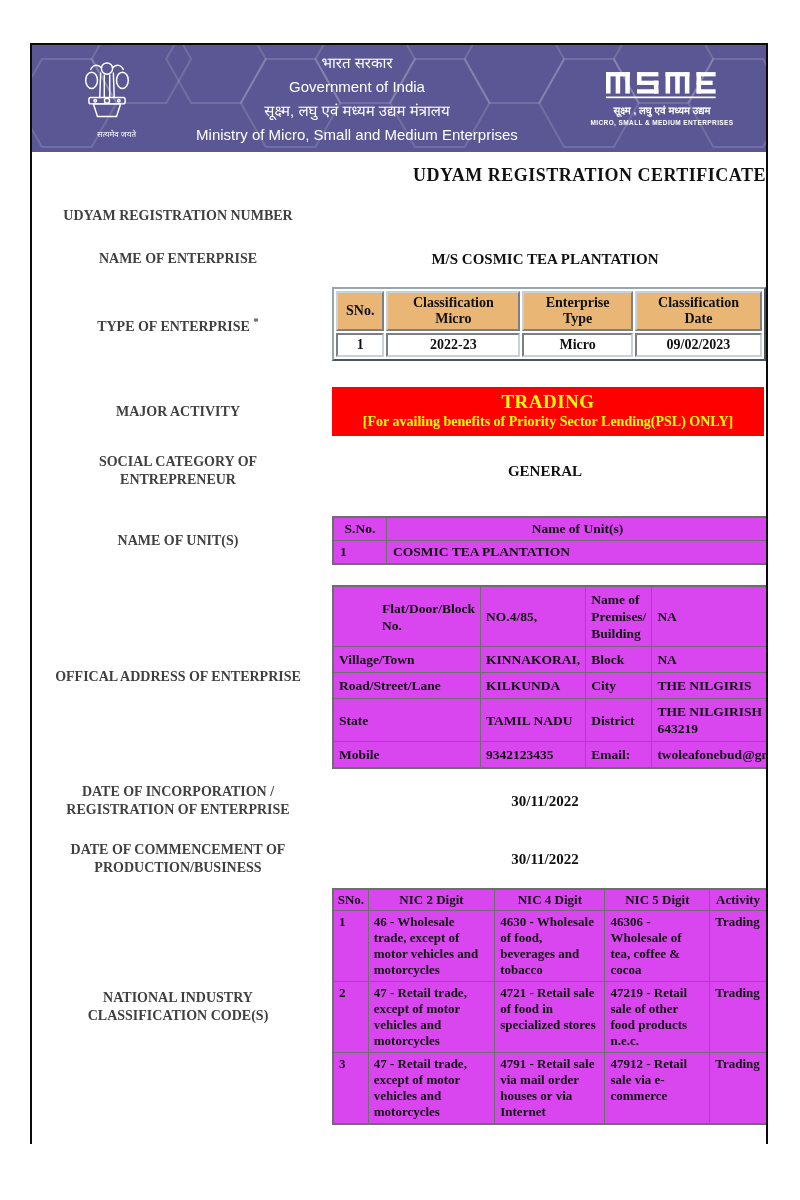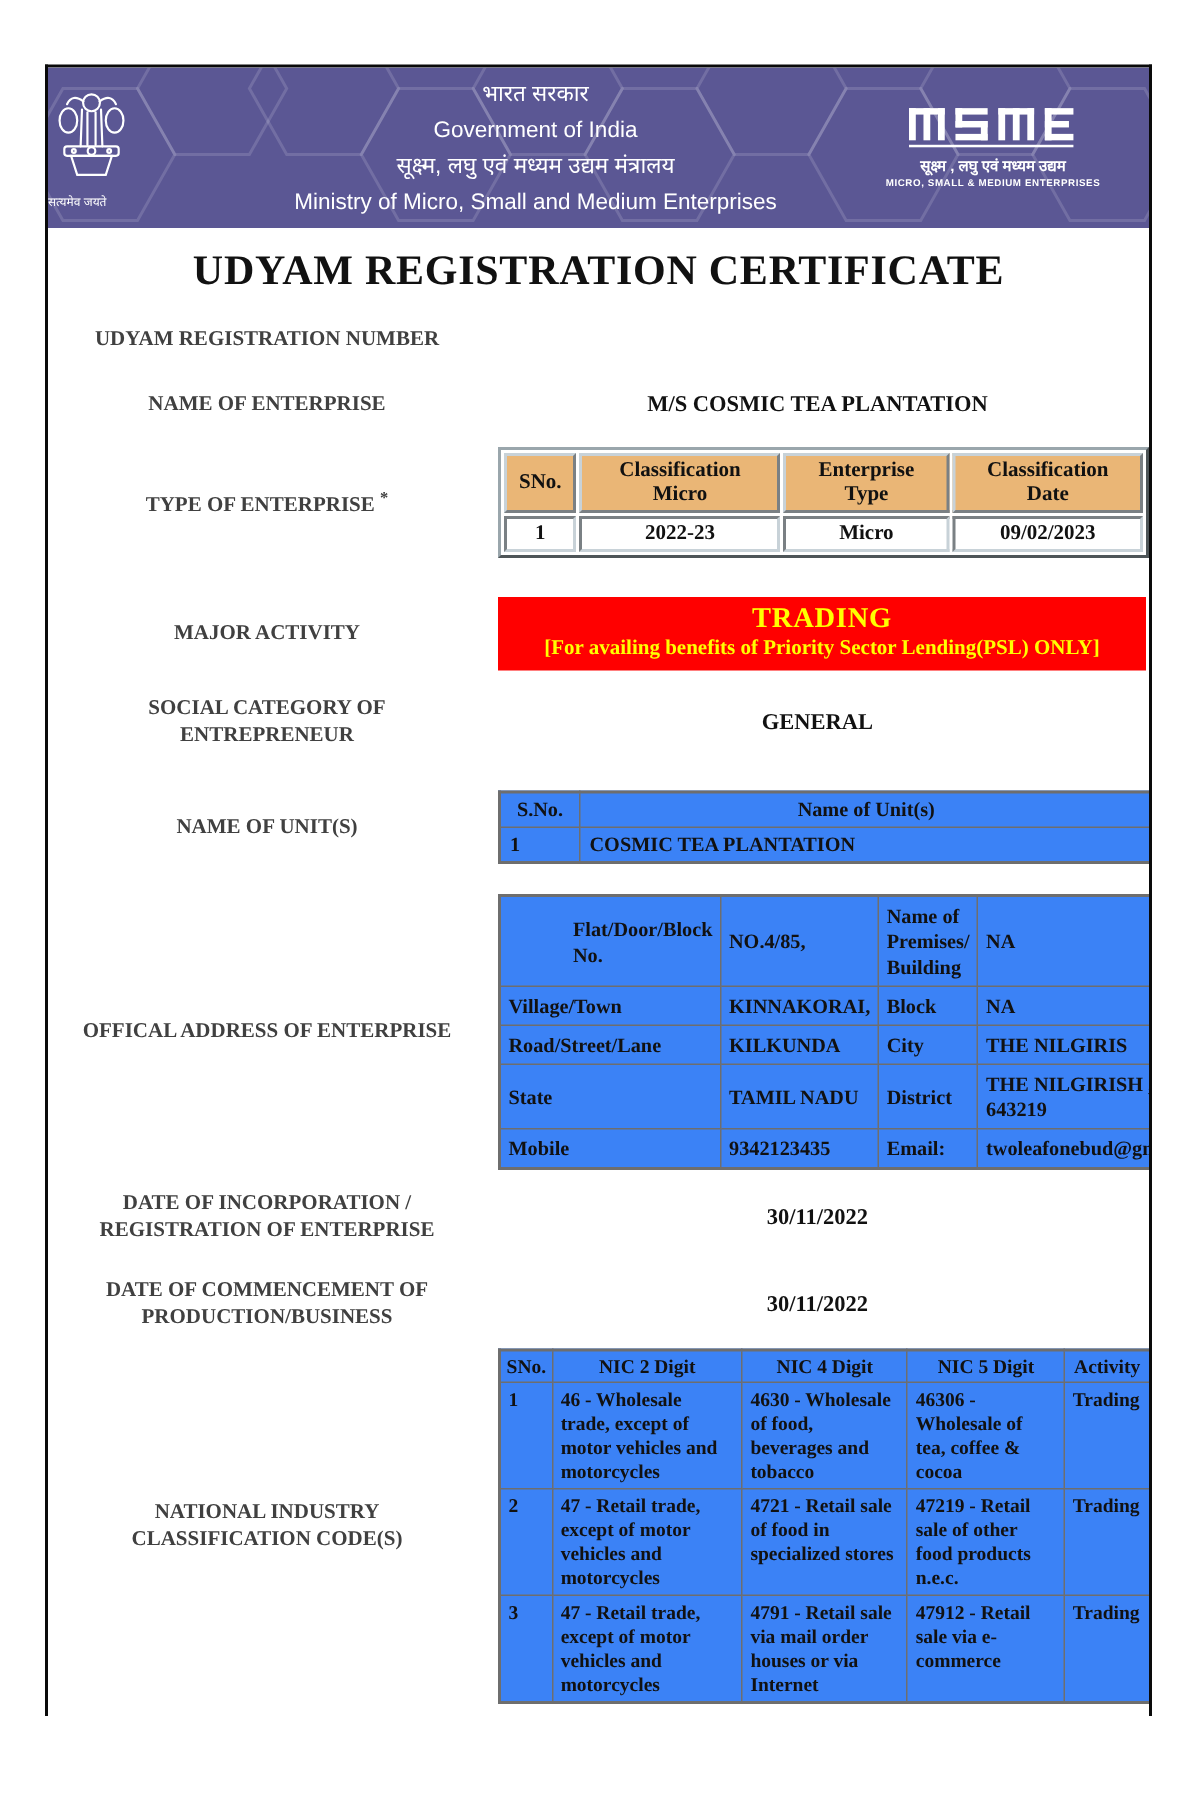--- a/index.html
+++ b/index.html
@@ -18,34 +18,34 @@
   .banner{
     position:relative;
     height:107px;
     background:#5b5794;
     display:flex;
     align-items:center;
     overflow:hidden;
     color:#ffffff;
   }
   .hexes{position:absolute;inset:0;width:100%;height:100%;}
-  .emblem{position:relative;width:104px;display:flex;flex-direction:column;align-items:flex-start;z-index:2;}
+  .emblem{position:relative;width:104px;display:flex;flex-direction:column;align-items:flex-end;z-index:2;}
   .emblem .motto{font-family:"Liberation Sans",sans-serif;font-size:8px;margin-top:1px;}
   .banner-center{position:relative;flex:1;text-align:center;z-index:2;
     font-family:"Liberation Sans",sans-serif;font-weight:normal;}
   .banner-center .ln{font-size:15px;line-height:24px;}
   .msme{position:relative;width:168px;display:flex;flex-direction:column;align-items:center;z-index:2;
     font-family:"Liberation Sans",sans-serif;padding-right:20px;}
   .msme .m-hindi{font-size:10px;font-weight:bold;margin-top:4px;white-space:nowrap;}
   .msme .m-eng{font-size:6.5px;font-weight:bold;letter-spacing:.4px;margin-top:2px;white-space:nowrap;}
   
   h1.title{
     margin:13px 0 16px 0;
-    text-align:center;
-    font-size:28px;
+    text-align:right;
+    font-size:18px;
     letter-spacing:.5px;
     color:#111;
   }
   
   .row{display:grid;grid-template-columns:292px 1fr;align-items:center;}
   .lbl{
     text-align:center;font-weight:bold;font-size:14px;color:#404040;
     padding:0 12px;line-height:18px;
   }
   .val{text-align:center;font-weight:bold;font-size:15px;color:#111;}
@@ -72,21 +72,21 @@
     padding:4px 4px 6px 4px;
   }
   .major-box .big{font-size:19px;font-weight:bold;letter-spacing:.5px;}
   .major-box .note{font-size:14px;font-weight:bold;margin-top:1px;}
   
   table.plain{
     border-collapse:collapse;
     border:2px solid #6e6e6e;
     font-size:13.5px;font-weight:bold;color:#111;
     margin-left:8px;
-    background:#3b82f6;
+    background:#d946ef;
   }
   table.plain th,table.plain td{
     border:1px solid #6e6e6e;
     padding:3px 6px;
     text-align:left;
     vertical-align:middle;
   }
   table.units{width:438px;}
   table.units th{text-align:center;}
   table.units .sno{width:40px;}

